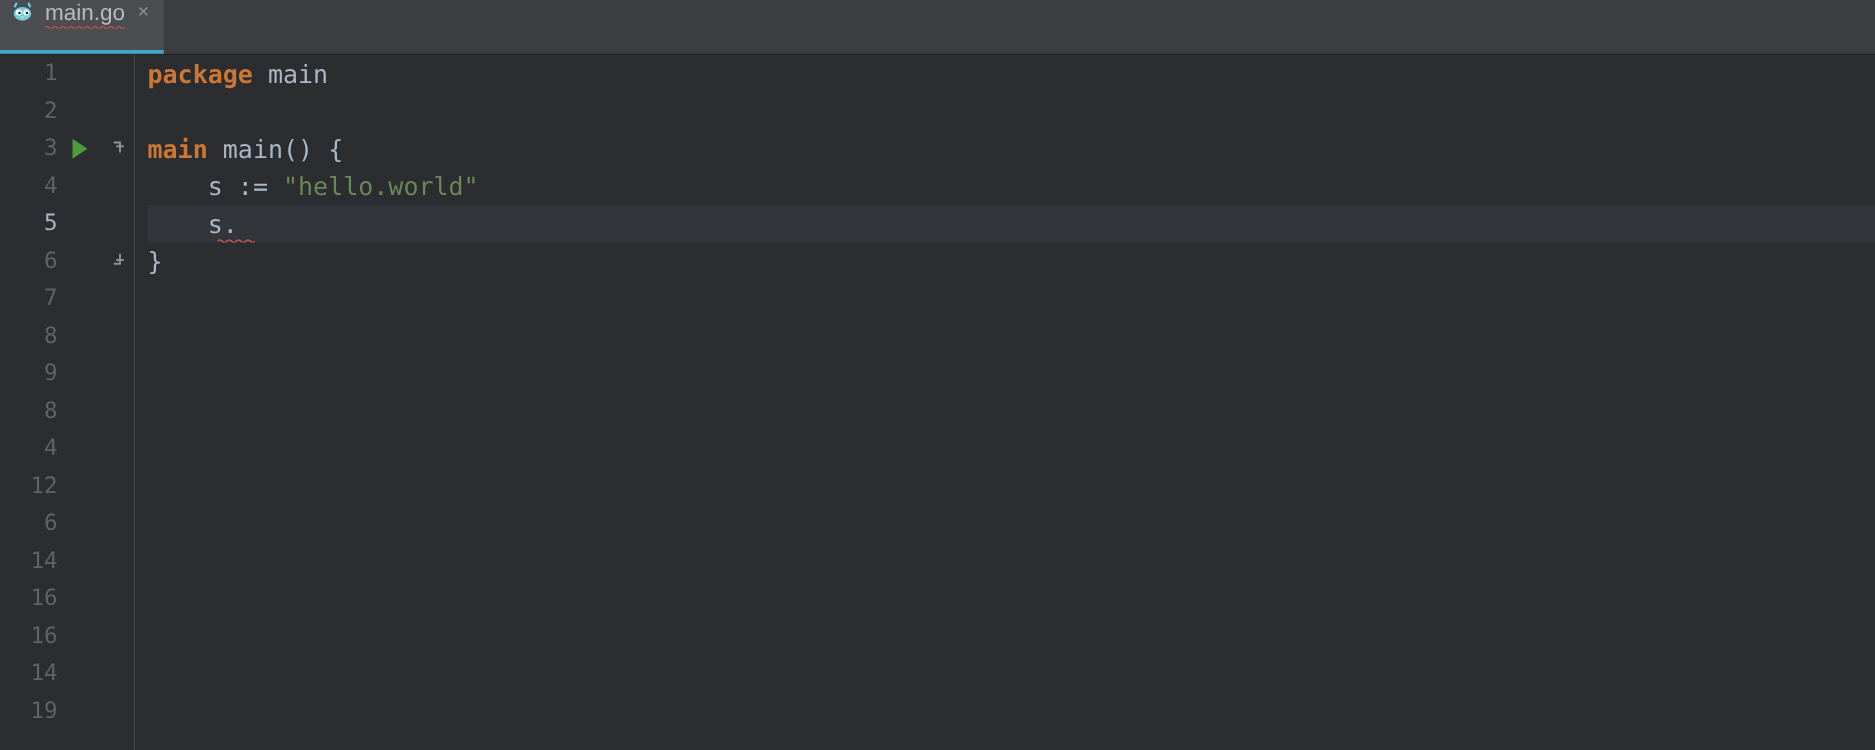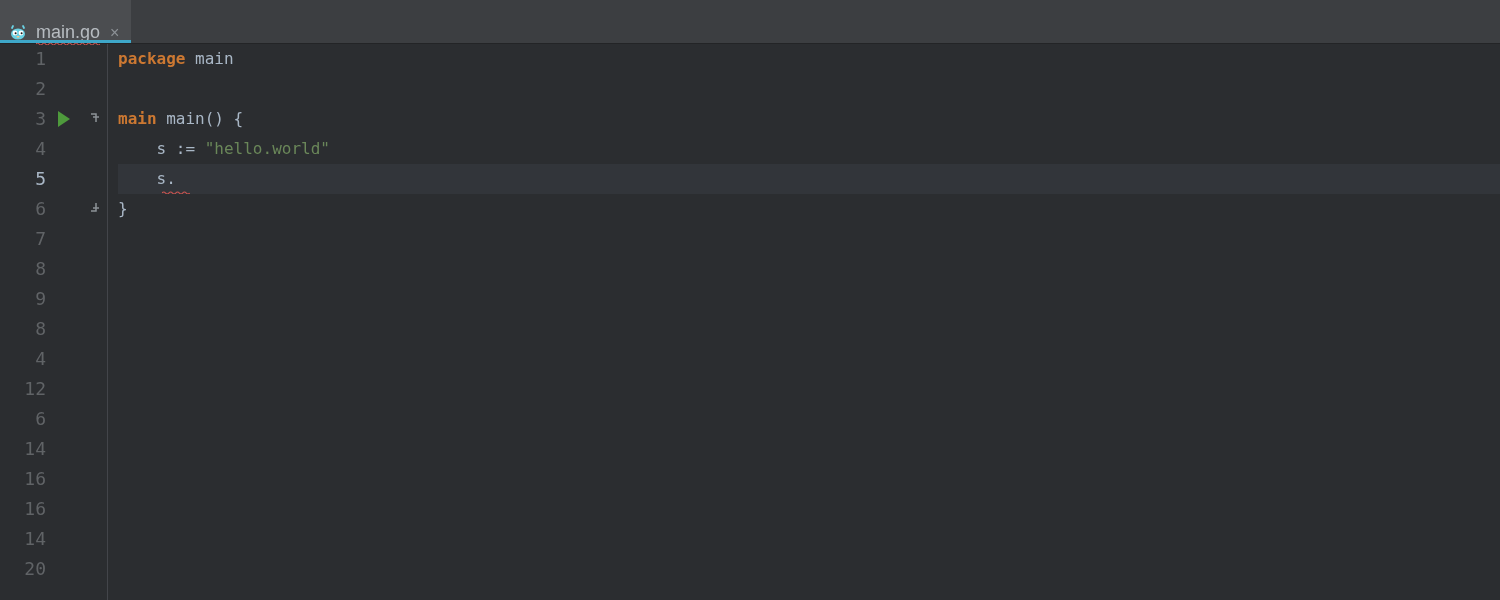--- a/index.html
+++ b/index.html
@@ -14,21 +14,21 @@
   
   .tab-bar {
     height: 44px;
     background: #3c3e41;
     display: flex;
     align-items: stretch;
     border-bottom: 1px solid #232426;
   }
   .tab {
     display: flex;
-    align-items: flex-end;
+    align-items: flex-start;
     padding: 0 10px 0 8px;
     background: #4b4d50;
     color: #b7bcc1;
     font-size: 18px;
     font-family: "Lucida Grande","Helvetica Neue",sans-serif;
     gap: 8px;
     position: relative;
   }
   .tab.active { background: #4b4d50; }
   .tab .tab-underline {
@@ -98,21 +98,21 @@
   .fold-mark {
     position: absolute;
     left: 4px;
     width: 12px; height: 12px;
     display:flex; align-items:center; justify-content:center;
   }
   .fold-mark svg { display:block; }
 
   .code {
     flex: 1;
-    font-size: 16px;
+    font-size: 20px;
     line-height: 30px;
     color: #a9b7c6;
     padding-left: 10px;
     position: relative;
   }
   .line { height: 30px; white-space: pre; }
   .line.current { background: #32353a; }
   .kw-orange { color: #cc7832; font-weight: bold; }
   .ident { color: #a9b7c6; }
   .str { color: #6a8759; }
@@ -167,21 +167,21 @@
     <div class="ln">8</div>
     <div class="ln">9</div>
     <div class="ln">8</div>
     <div class="ln">4</div>
     <div class="ln">12</div>
     <div class="ln">6</div>
     <div class="ln">14</div>
     <div class="ln">16</div>
     <div class="ln">16</div>
     <div class="ln">14</div>
-    <div class="ln">20</div>
+    <div class="ln">19</div>
   </div>
 
   <div class="run-col">
     <div class="run-tri"></div>
   </div>
 
   <div class="fold-col">
     <div class="fold-mark" style="top:68px">
       <svg width="12" height="12" viewBox="0 0 12 12">
           <path d="M1 2 L6 2 L6 10" fill="none" stroke="#8d9297" stroke-width="1.5"></path>

